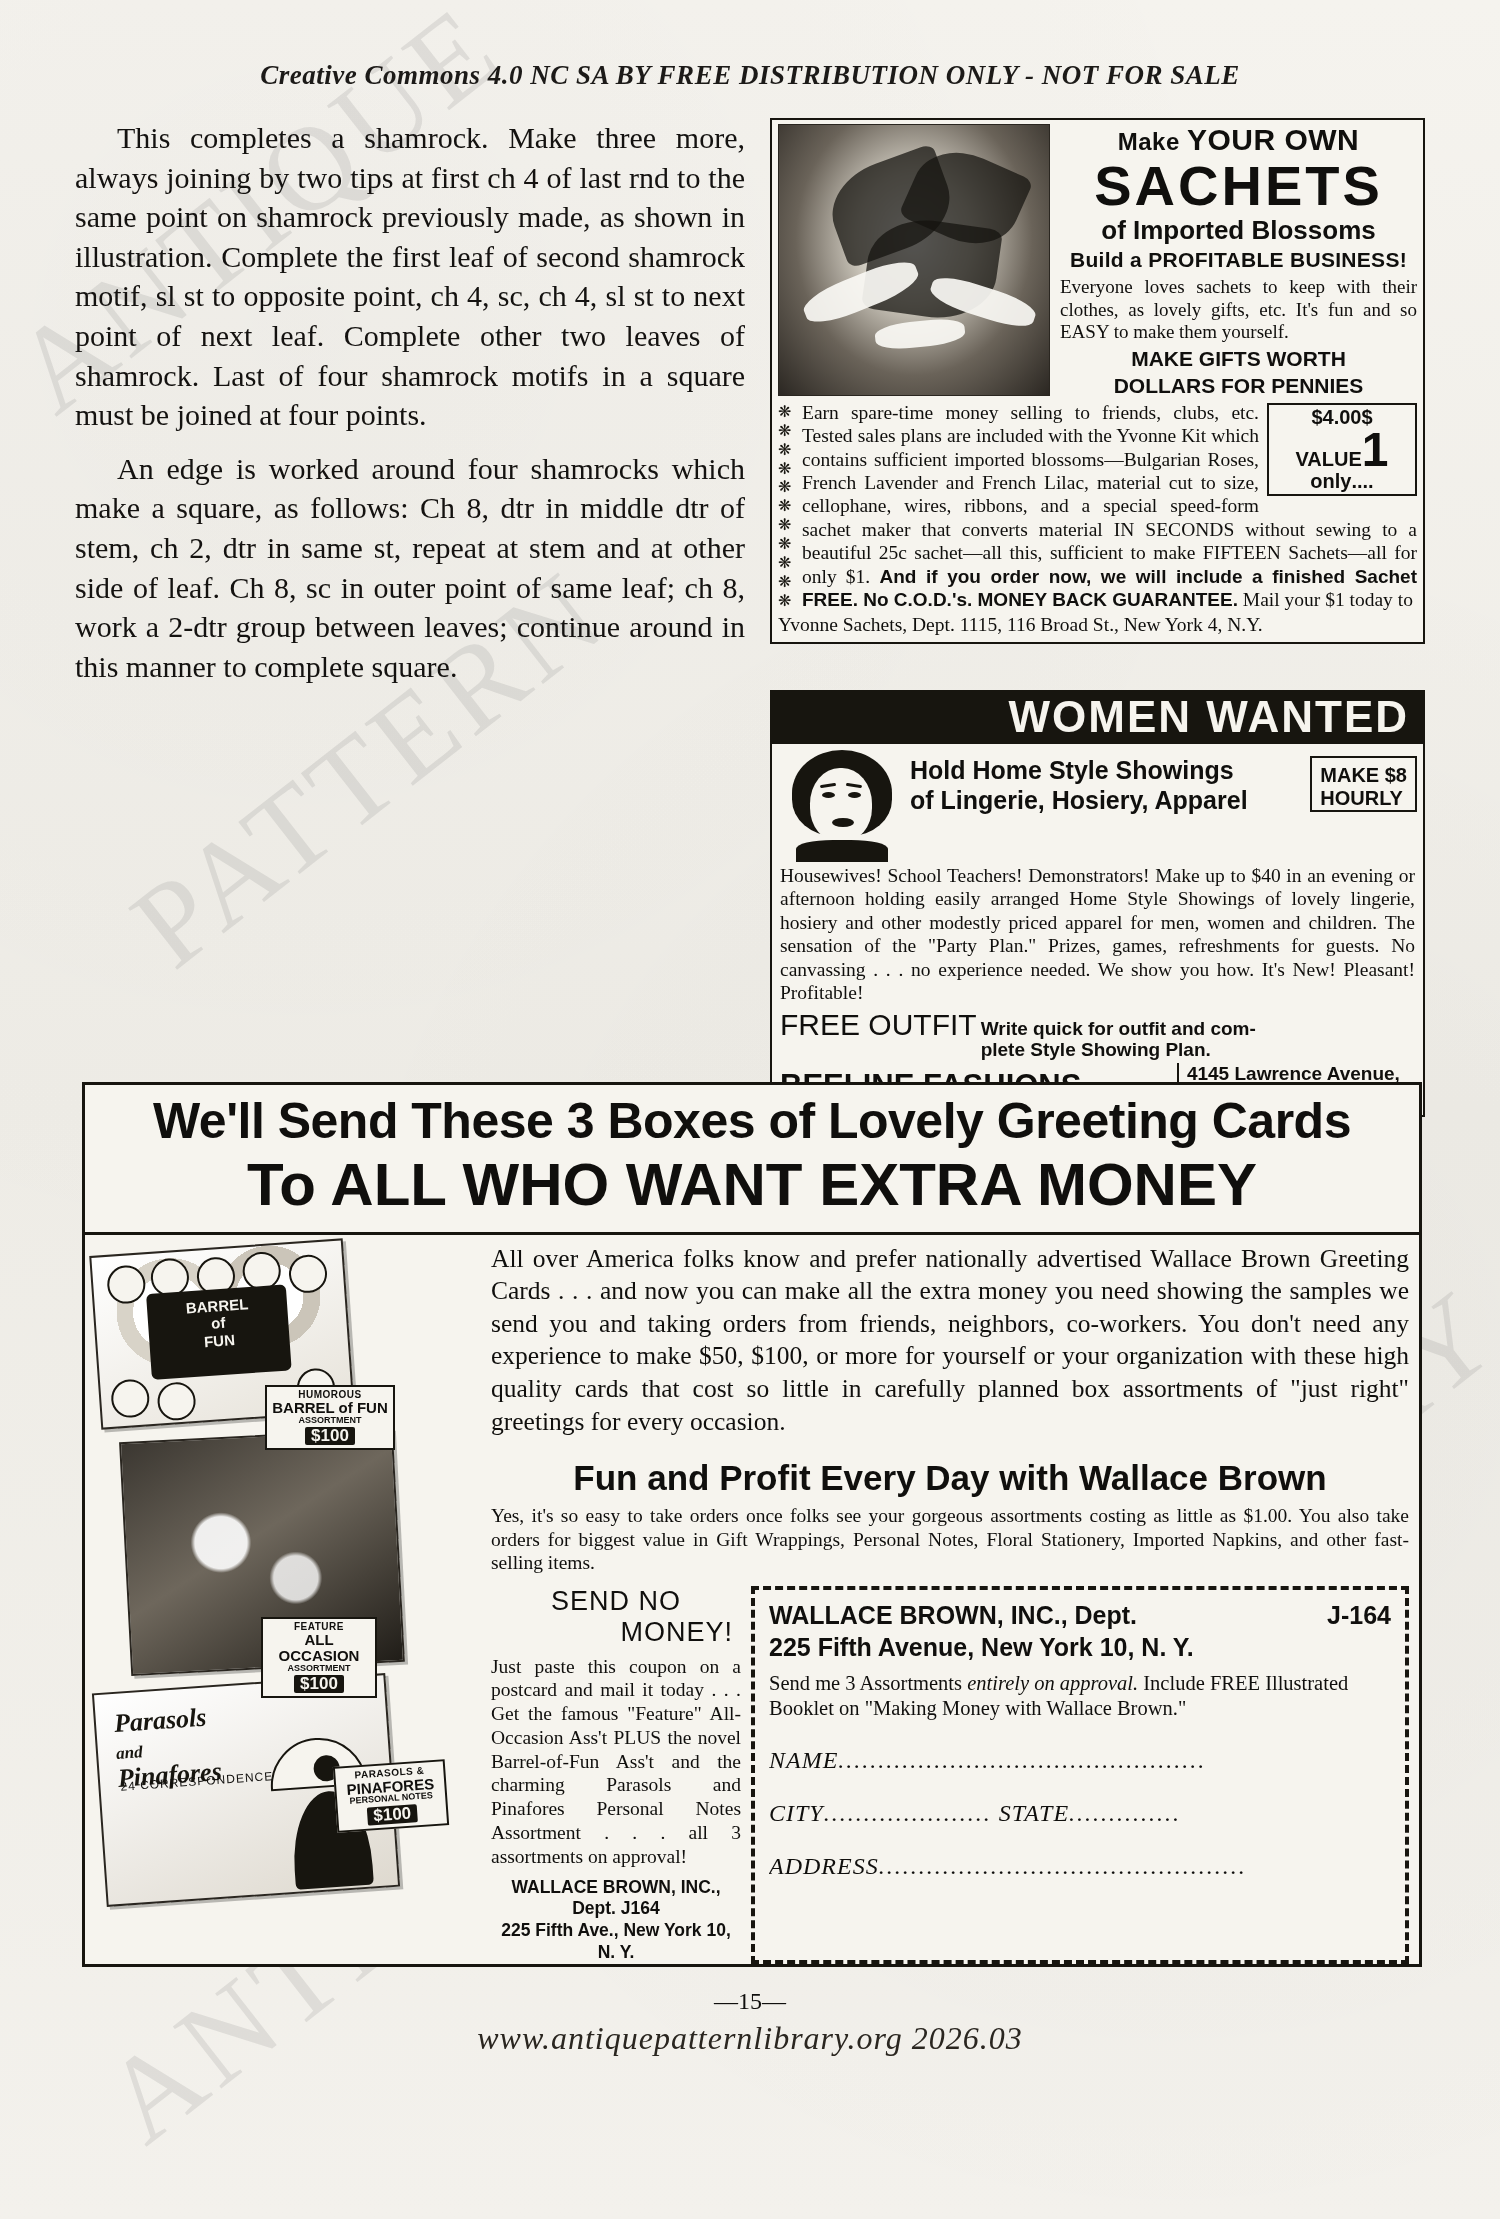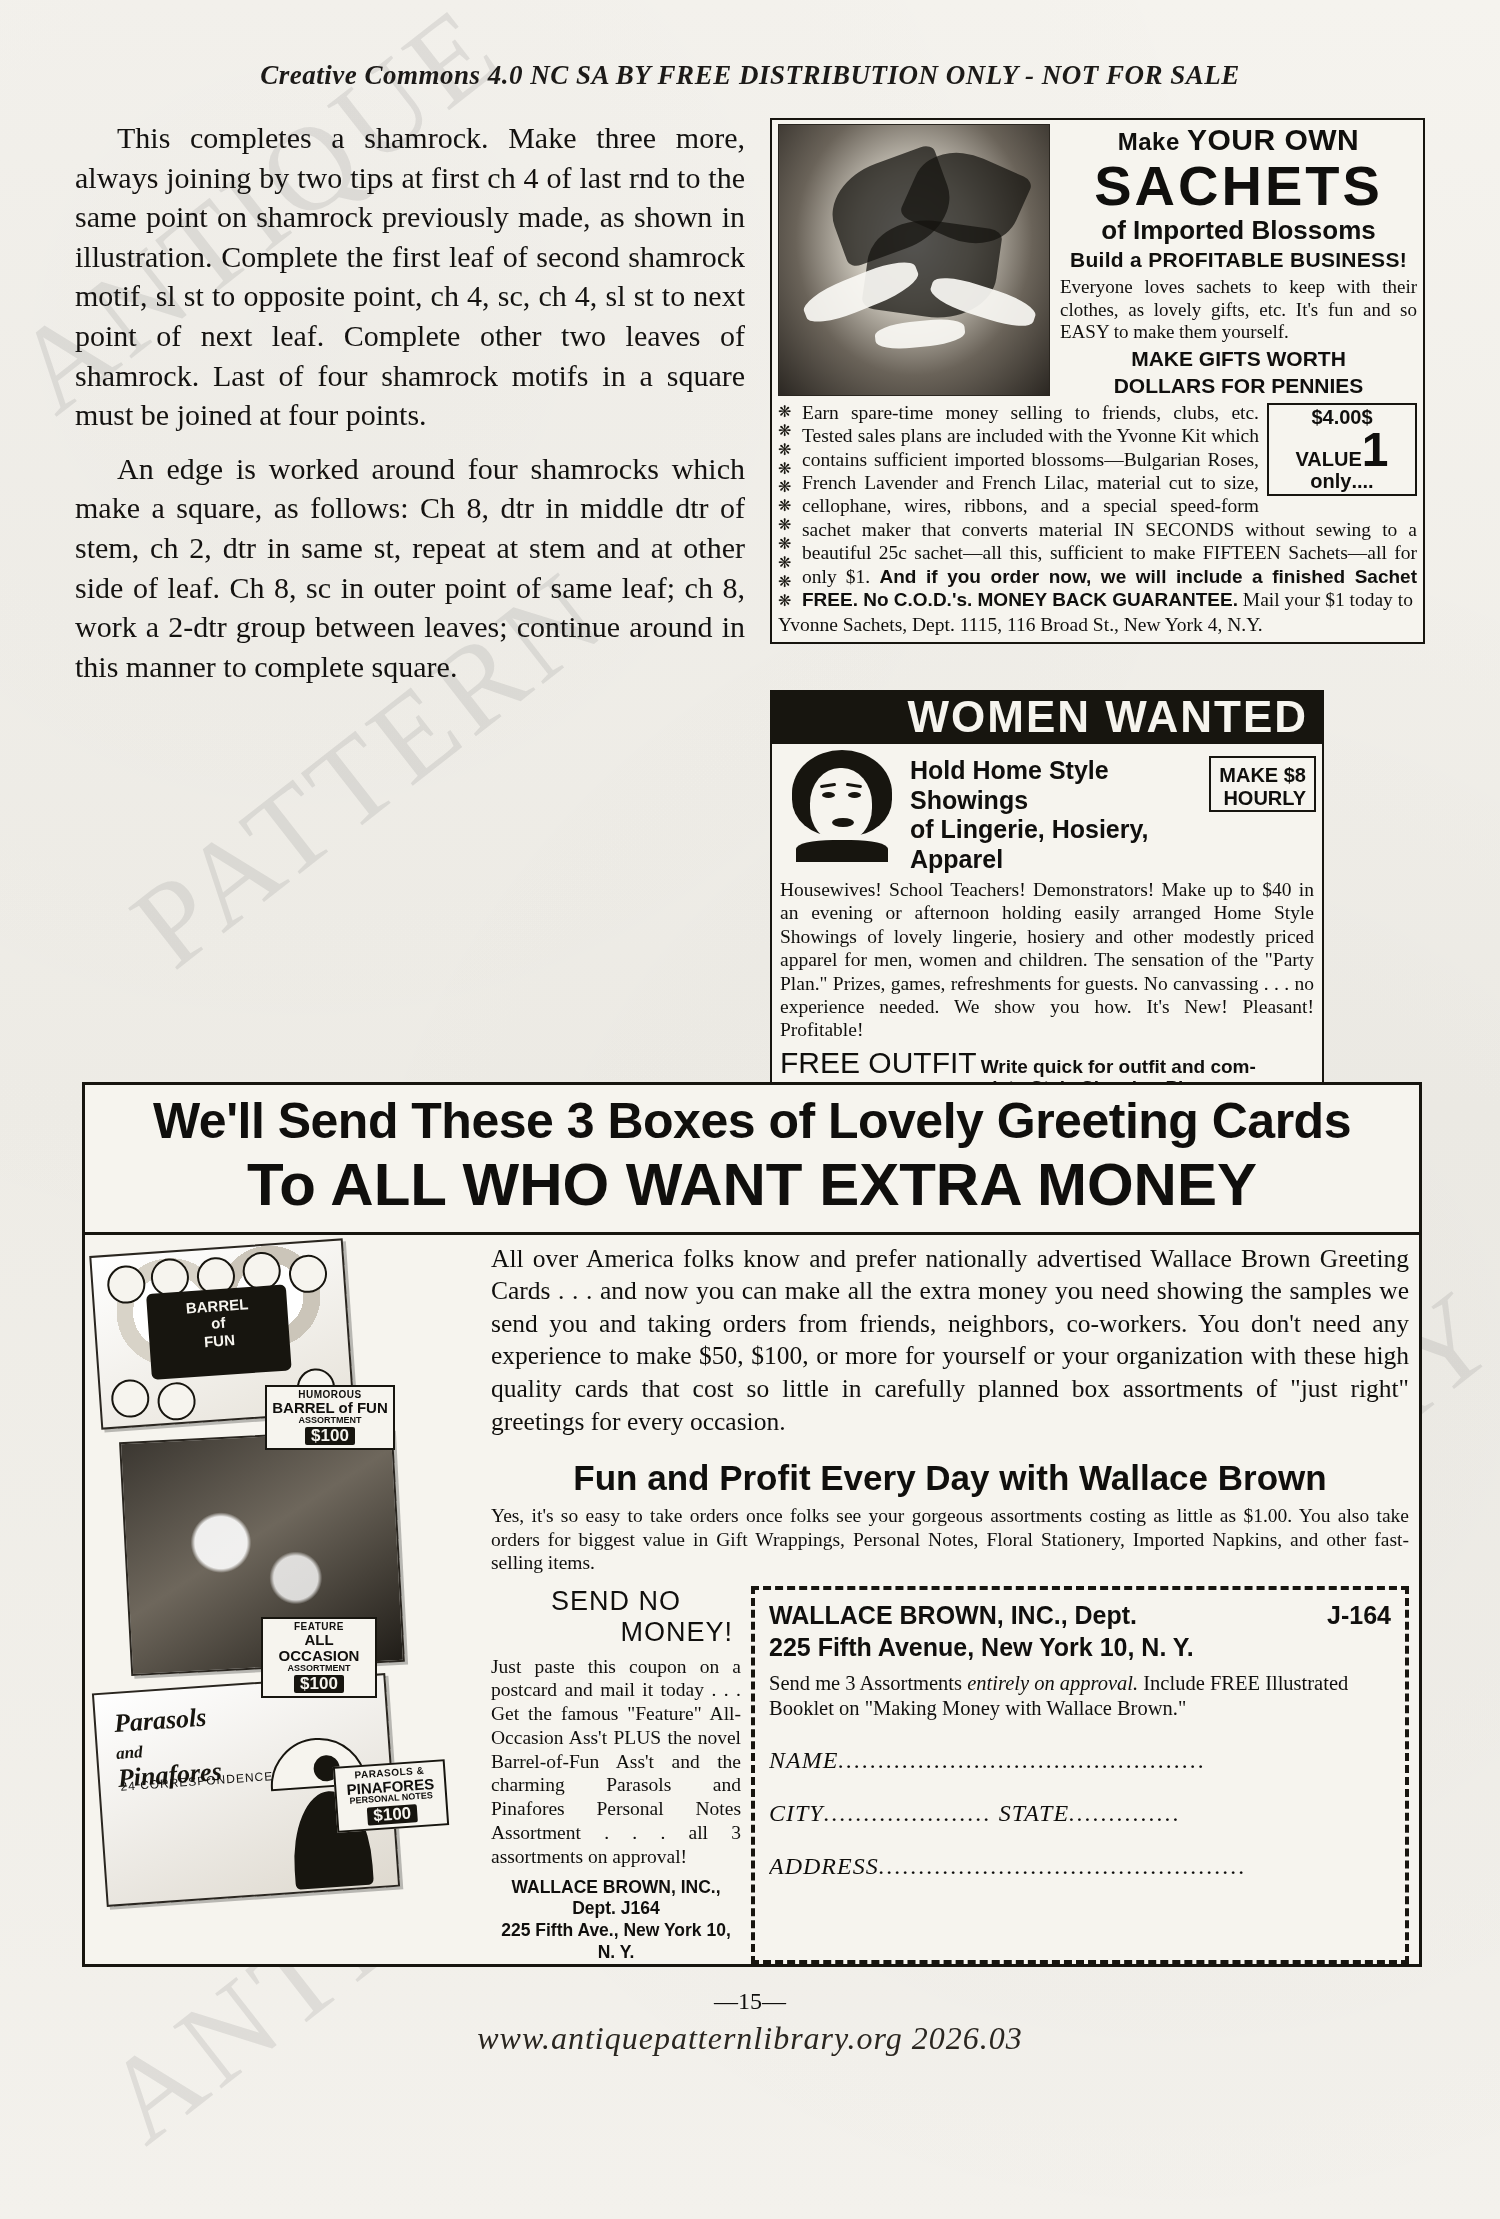--- a/index.html
+++ b/index.html
@@ -198,21 +198,21 @@
     border-top: 0;
     padding-top: 2px;
     clear: both;
   }
 
   
   .ad-women {
     position: absolute;
     left: 770px;
     top: 690px;
-    width: 554px;
+    width: 655px;
     border: 2px solid #17150f;
     background: #f6f4ee;
     box-sizing: border-box;
     padding: 0;
   }
   .ww-banner {
     background: #17150f;
     color: #f6f4ee;
     font-family: "Liberation Sans", sans-serif;
     font-weight: bold;
@@ -261,21 +261,21 @@
     line-height: 1.18;
     padding-top: 8px;
     padding-left: 4px;
   }
   .ww-make {
     flex: 0 0 auto;
     border: 2px solid #17150f;
     font-family: "Liberation Sans", sans-serif;
     font-weight: bold;
     font-size: 20px;
-    text-align: right;
+    text-align: left;
     line-height: 1.15;
     padding: 6px 8px;
     height: 56px;
     box-sizing: border-box;
     margin-top: 8px;
   }
   .ww-body {
     font-family: "Liberation Serif", serif;
     font-size: 19.5px;
     line-height: 1.2;

